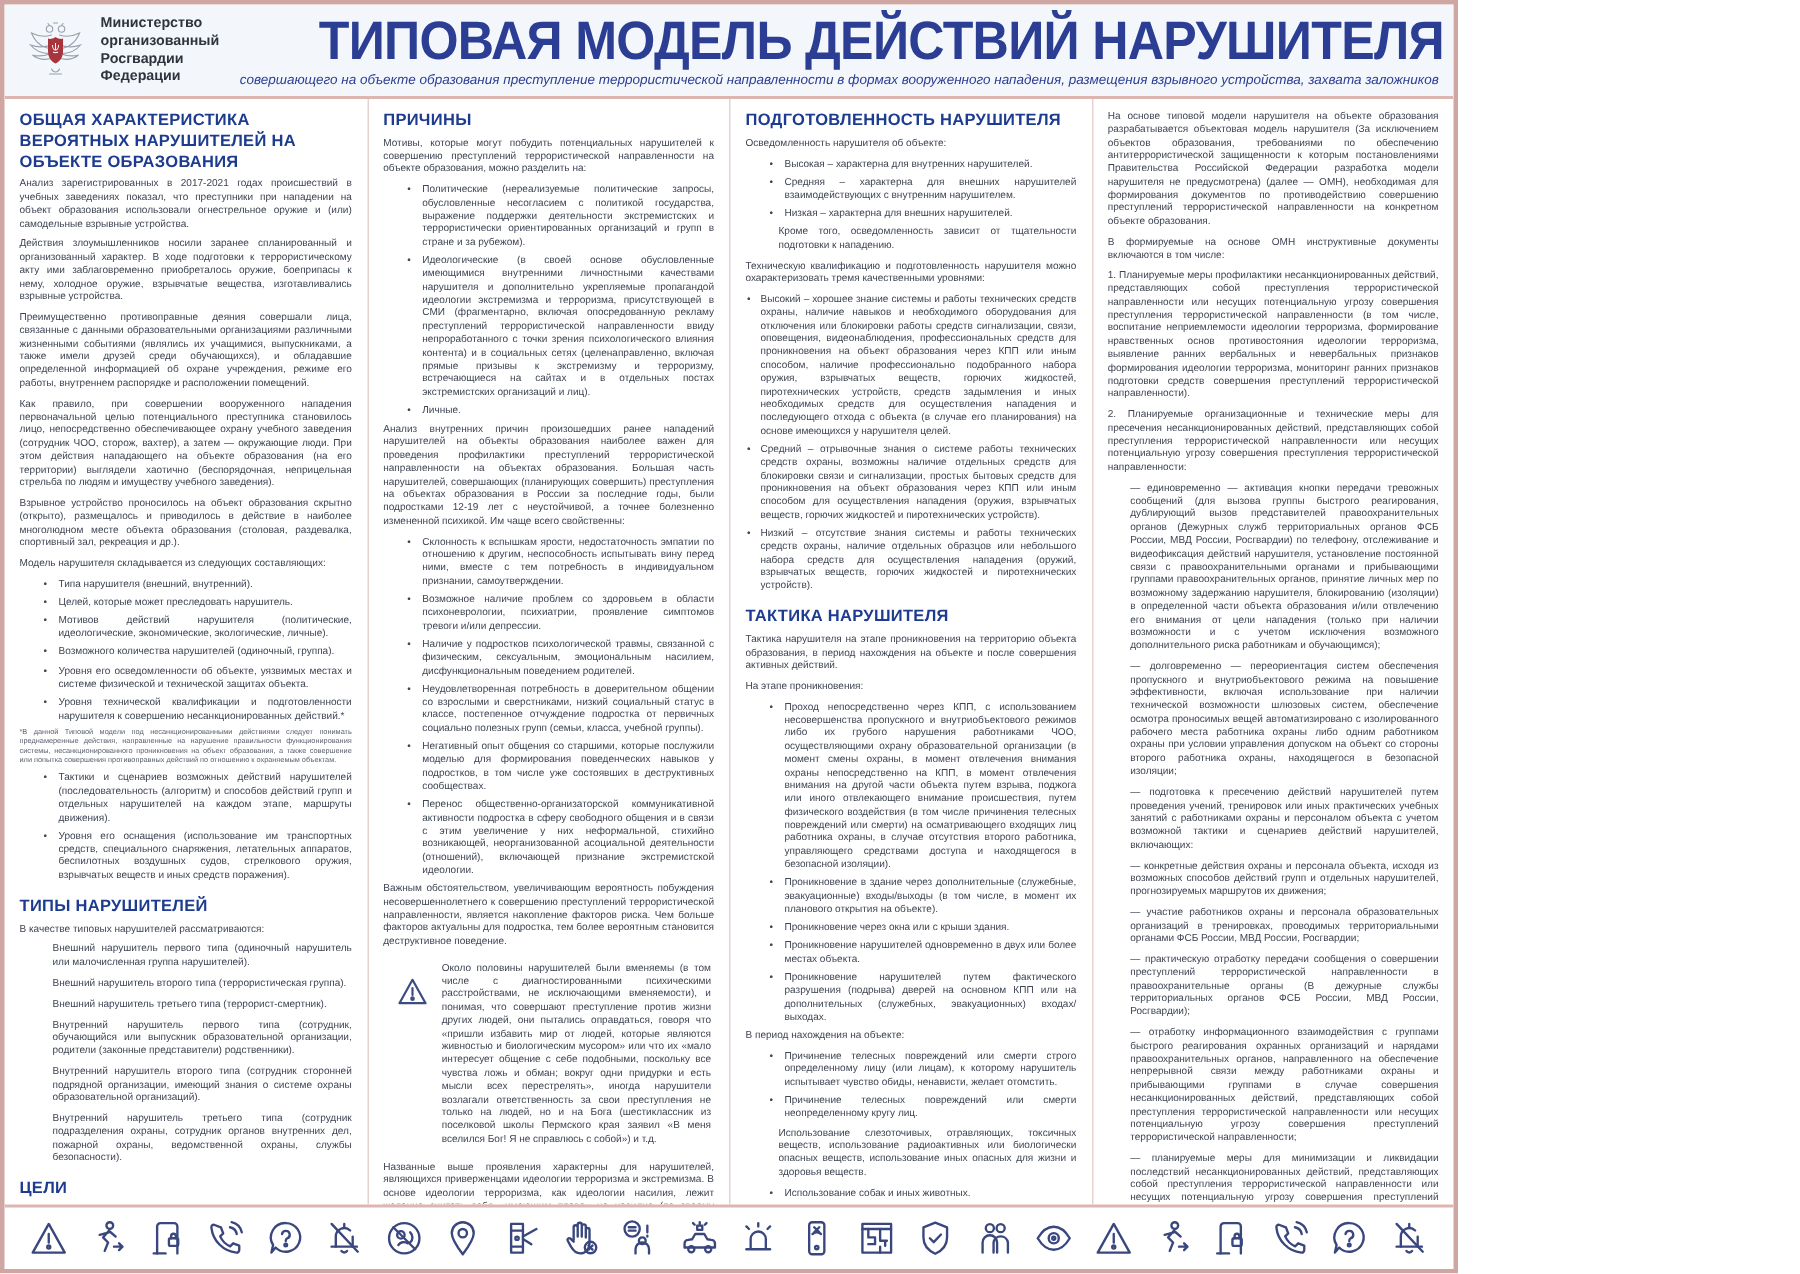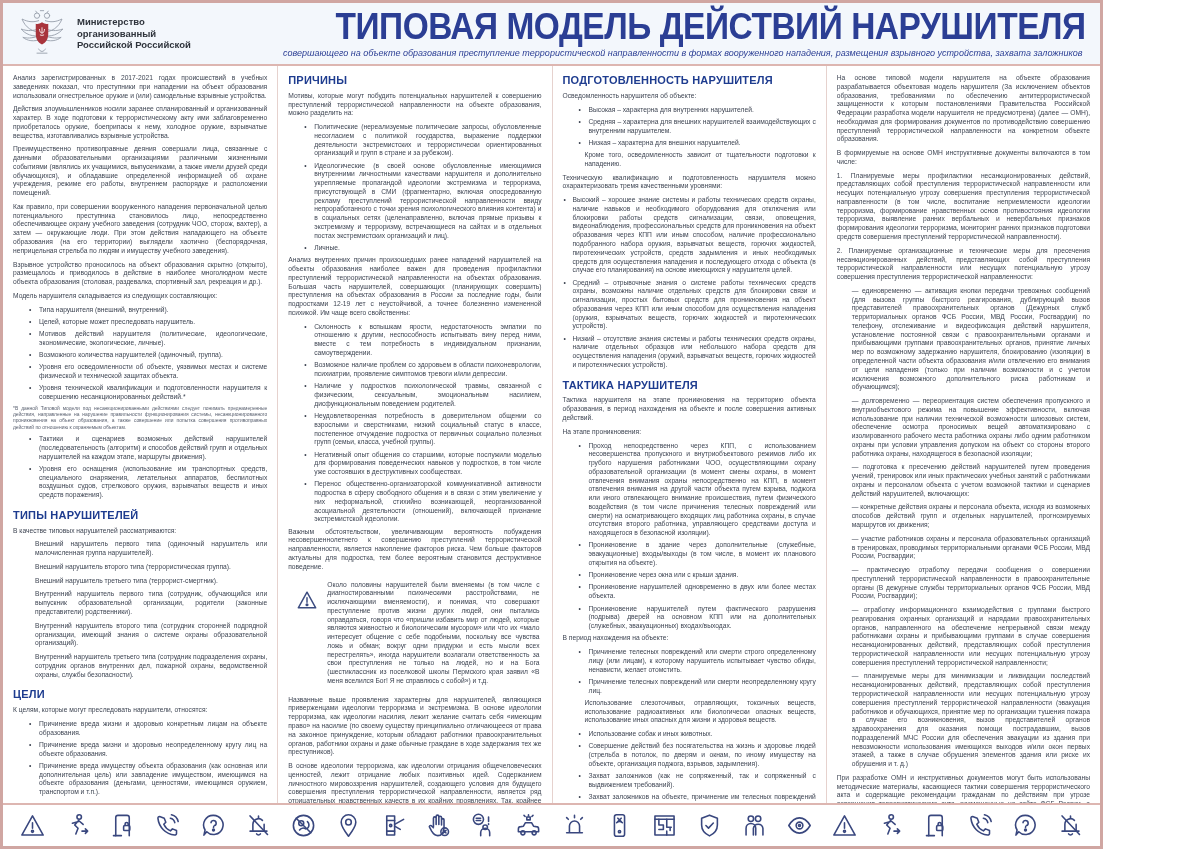--- a/index.html
+++ b/index.html
@@ -1,16 +1,16 @@
 <!DOCTYPE html>
 <html lang="ru"><head>
 <meta charset="utf-8">
 <style>
   html,body{margin:0;padding:0;}
-  .page{width:1103px;height:849px;box-sizing:border-box;border:3px solid #d0a6a2;background:#fff;
+  .page{width:972px;height:849px;box-sizing:border-box;border:3px solid #d0a6a2;background:#fff;
         display:flex;flex-direction:column;font-family:"Liberation Sans",sans-serif;overflow:hidden;}
   
   .header{flex:0 0 61px;background:#f3f7fc;border-bottom:2px solid #ddb6b1;display:flex;align-items:center;padding:0 14px;}
   .logo-block{display:flex;align-items:center;gap:10px;}
   .ministry-name{font-size:9.5px;font-weight:bold;color:#2f343c;line-height:1.22;}
   .title-block{margin-left:auto;text-align:center;}
   .main-title{font-size:36px;font-weight:bold;color:#2b3e94;line-height:1;white-space:nowrap;
               transform:scaleX(.93);transform-origin:right center;letter-spacing:-.5px;}
   .subtitle{font-size:9px;color:#2b3e94;margin-top:3px;white-space:nowrap;font-style:italic;}
   
@@ -156,32 +156,33 @@
             <circle cx="36" cy="10" r="3.2"></circle>
           <path d="M24 6.5 l-1.5 -2 M36 6.5 l1.5 -2 M28 4 h4"></path>
           <path d="M26 50 C28 54 32 54 34 50 M24 55 h12"></path>
         </g>
         <path d="M30 18 c3 2 5.5 2.2 7.5 1.6 V32 c0 7 -3.5 10.5 -7.5 12.6 C26 42.5 22.5 39 22.5 32 V19.6 c2 .6 4.5 .4 7.5 -1.6 Z" fill="#a8343c"></path>
         <path d="M27 26 c0 3 1.5 5 3 5 s3 -2 3 -5 M30 24 v7 M27.5 33 a3.5 2 0 0 0 5 0" stroke="#fff" stroke-width="1" fill="none"></path>
       </svg>
       <div class="ministry-name">
         <div>Министерство</div>
         <div>организованный</div>
-        <div>Российской Российской</div>
+        <div>Росгвардии Федерации</div>
       </div>
     </div>
     <div class="title-block">
       <div class="main-title">ТИПОВАЯ МОДЕЛЬ ДЕЙСТВИЙ НАРУШИТЕЛЯ</div>
       <div class="subtitle">совершающего на объекте образования преступление террористической направленности в формах вооруженного нападения, размещения взрывного устройства, захвата заложников</div>
     </div>
   </div>
 
   <div class="content">
     <div class="col">
         <div class="col-flow">
+          <div class="sec-h">ОБЩАЯ ХАРАКТЕРИСТИКА ВЕРОЯТНЫХ НАРУШИТЕЛЕЙ НА ОБЪЕКТЕ ОБРАЗОВАНИЯ</div>
           <div class="para">Анализ зарегистрированных в 2017-2021 годах происшествий в учебных заведениях показал, что преступники при нападении на объект образования использовали огнестрельное оружие и (или) самодельные взрывные устройства.</div>
           <div class="para">Действия злоумышленников носили заранее спланированный и организованный характер. В ходе подготовки к террористическому акту ими заблаговременно приобреталось оружие, боеприпасы к нему, холодное оружие, взрывчатые вещества, изготавливались взрывные устройства.</div>
           <div class="para">Преимущественно противоправные деяния совершали лица, связанные с данными образовательными организациями различными жизненными событиями (являлись их учащимися, выпускниками, а также имели друзей среди обучающихся), и обладавшие определенной информацией об охране учреждения, режиме его работы, внутреннем распорядке и расположении помещений.</div>
           <div class="para">Как правило, при совершении вооруженного нападения первоначальной целью потенциального преступника становилось лицо, непосредственно обеспечивающее охрану учебного заведения (сотрудник ЧОО, сторож, вахтер), а затем — окружающие люди. При этом действия нападающего на объекте образования (на его территории) выглядели хаотично (беспорядочная, неприцельная стрельба по людям и имуществу учебного заведения).</div>
           <div class="para">Взрывное устройство проносилось на объект образования скрытно (открыто), размещалось и приводилось в действие в наиболее многолюдном месте объекта образования (столовая, раздевалка, спортивный зал, рекреация и др.).</div>
           <div class="para">Модель нарушителя складывается из следующих составляющих:</div>
           <div class="bullet">Типа нарушителя (внешний, внутренний).</div>
           <div class="bullet">Целей, которые может преследовать нарушитель.</div>
           <div class="bullet">Мотивов действий нарушителя (политические, идеологические, экономические, экологические, личные).</div>
           <div class="bullet">Возможного количества нарушителей (одиночный, группа).</div>

